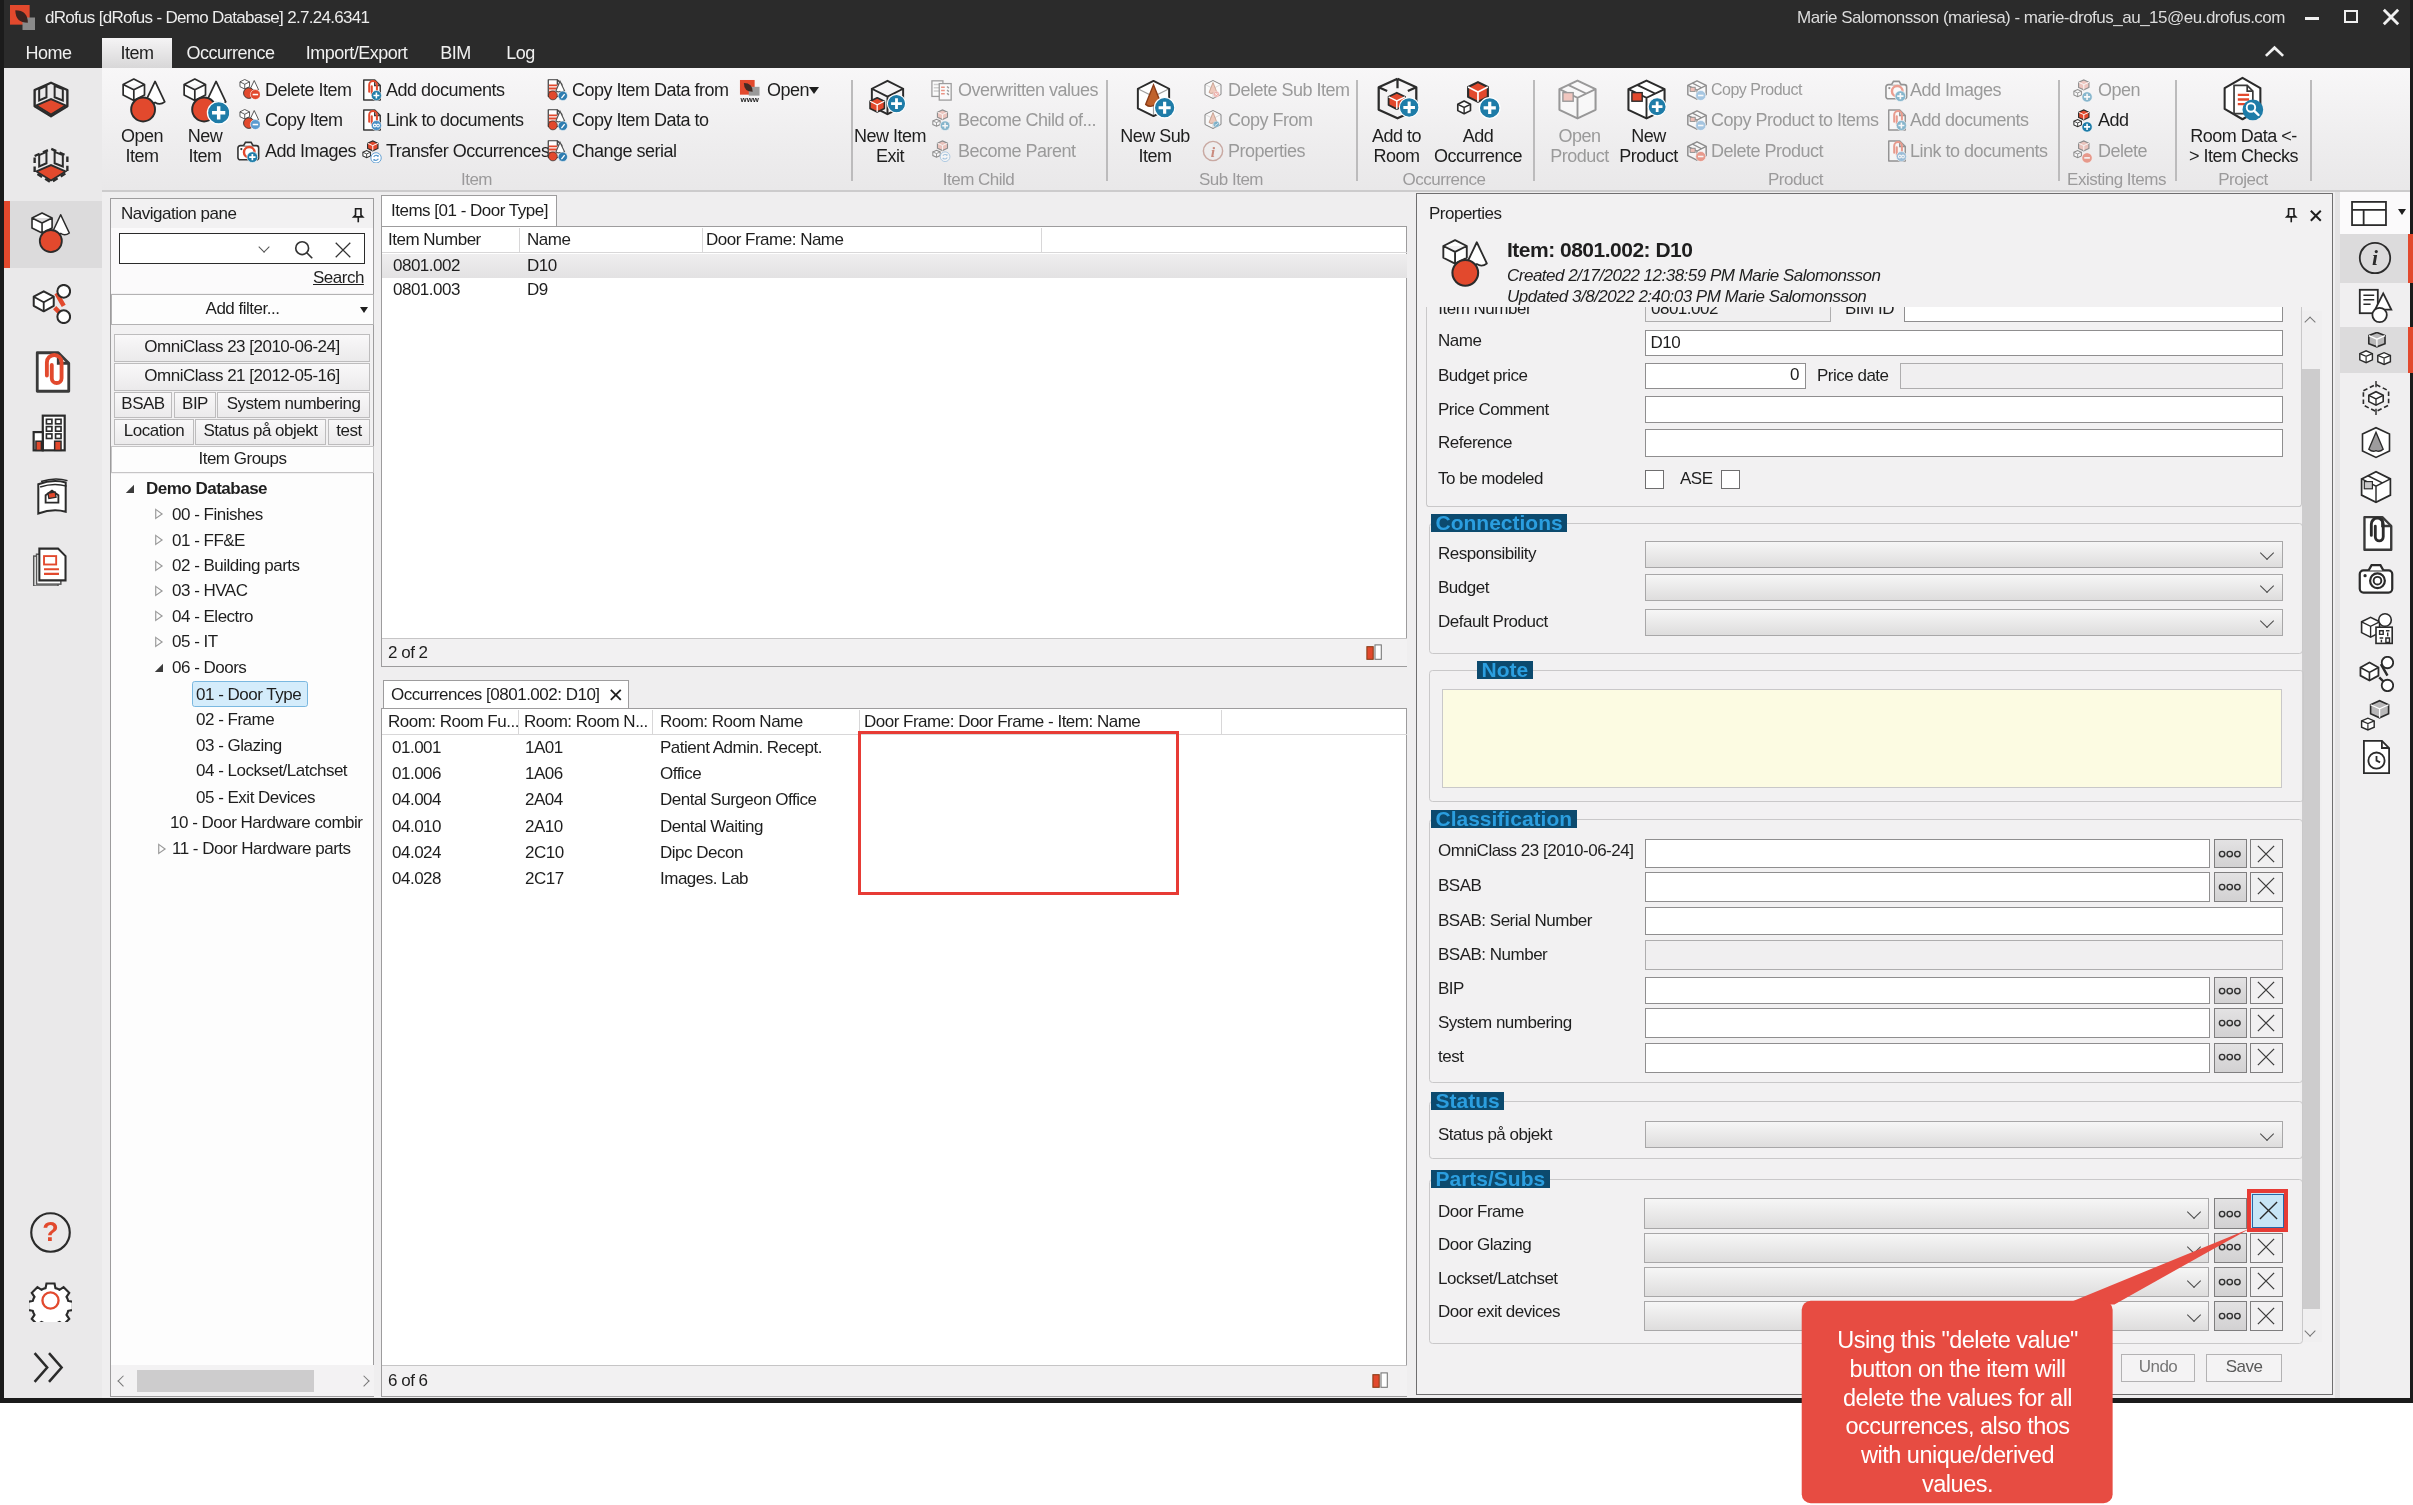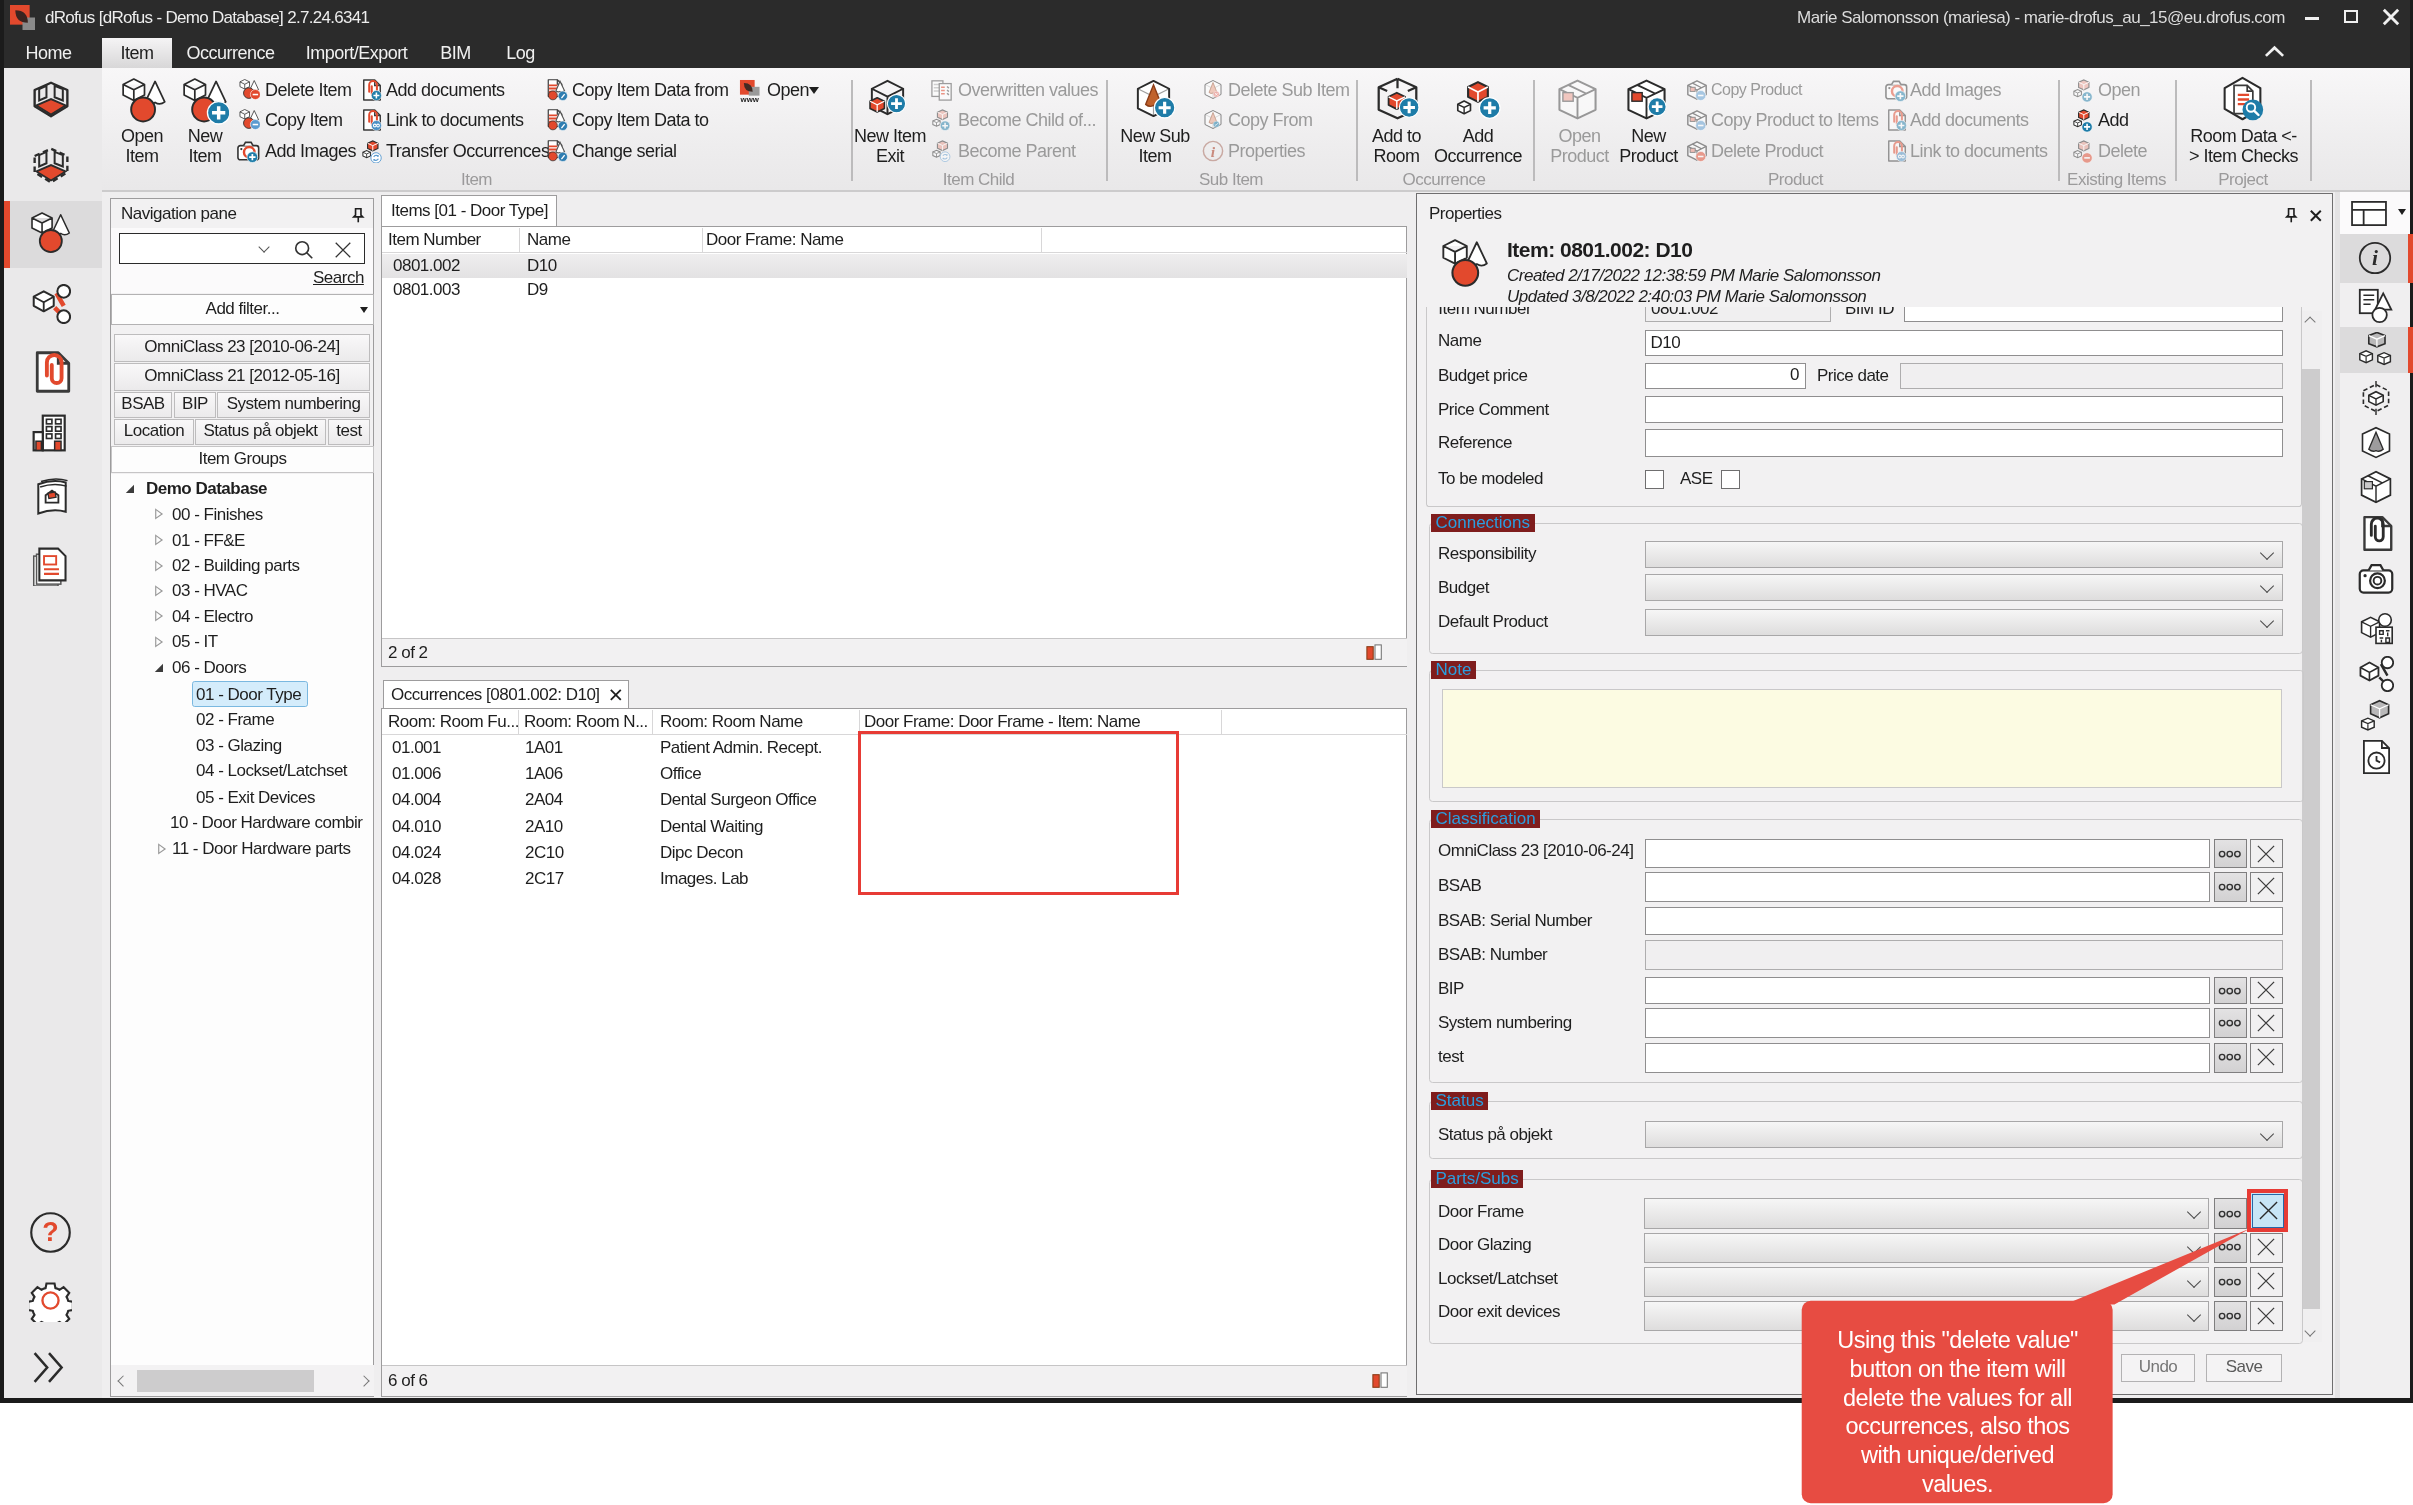--- a/index.html
+++ b/index.html
@@ -10,21 +10,21 @@
 .grp{position:absolute;color:#9b9a9b;font-size:17px;text-align:center;line-height:20px;letter-spacing:-0.5px}
 .sep{position:absolute;width:1.8px;background:#bcbbbc}
 .in{position:absolute;background:#fff;border:0.9px solid #8f8e8f}
 .ro{position:absolute;background:#f0eff0;border:0.9px solid #aeadae}
 .combo{position:absolute;background:linear-gradient(#f6f6f6,#dedddd);border:0.9px solid #a8a7a8}
 .chev{position:absolute;width:10px;height:10px;border-right:1.8px solid #4a4a4a;border-bottom:1.8px solid #4a4a4a;transform:rotate(45deg)}
 .btn3{position:absolute;background:linear-gradient(#e3e2e3,#d2d1d2);border:0.9px solid #7f7e7f}
 .btnx{position:absolute;background:#f1f0f1;border:0.9px solid #7f7e7f}
 .xg{position:absolute;left:0;top:0;width:100%;height:100%}
 .gbox{position:absolute;border:0.9px solid #c9c8c9;border-radius:3.6px}
-.glab{position:absolute;color:#2b9edf;font-weight:normal;font-size:17px;line-height:18px;background:#7f1d1d;padding:0 4.5px}
+.glab{position:absolute;color:#2b9edf;font-weight:bold;font-size:21px;line-height:18px;background:#0c4a6e;padding:0 4.5px}
 .tab{position:absolute;background:#fff;border:0.9px solid #9d9c9d;border-bottom:none}
 .statusbar{position:absolute;background:#f2f1f2;border-top:0.9px solid #c6c5c6}
 .hdrline{position:absolute;background:#d8d7d8}
 </style></head><body>
 
 <svg width="0" height="0" style="position:absolute">
 <defs>
 <g id="cube">
         <path d="M2 6 L12 1 L22 6 L22 16 L12 21 L2 16 Z M2 6 L12 11 L22 6 M12 11 L12 21" fill="#fff" stroke="#2b2b2b" stroke-width="1.6" stroke-linejoin="round"></path>
       </g>
@@ -656,21 +656,21 @@
 <div class="t" style="left:1438px;top:544px">Responsibility</div>
 <div class="combo" style="left:1645px;top:541px;width:638px;height:27px"></div>
 <div class="chev" style="left:2262px;top:548px"></div>
 <div class="t" style="left:1438px;top:578px">Budget</div>
 <div class="combo" style="left:1645px;top:574px;width:638px;height:27px"></div>
 <div class="chev" style="left:2262px;top:581px"></div>
 <div class="t" style="left:1438px;top:612px">Default Product</div>
 <div class="combo" style="left:1645px;top:609px;width:638px;height:27px"></div>
 <div class="chev" style="left:2262px;top:616px"></div>
 <div class="gbox" style="left:1429px;top:670px;width:875px;height:132px"></div>
-<div class="glab" style="left:1431px;top:661px">Note</div>
+<div class="glab" style="left:1477px;top:661px">Note</div>
 <div class="a" style="left:1442px;top:689px;width:840px;height:99px;background:#fcfbe2;border:0.9px solid #c9c8c9"></div>
 <div class="gbox" style="left:1429px;top:819px;width:874px;height:264px"></div>
 <div class="glab" style="left:1431px;top:810px">Classification</div>
 <div class="t" style="left:1438px;top:841px">OmniClass 23 [2010-06-24]</div>
 <div class="in" style="left:1645px;top:839px;width:565px;height:29px"></div>
 <div class="btn3" style="left:2214px;top:839px;width:33px;height:29px"></div>
 <svg class="a" style="left:2218px;top:850px" width="23.5" height="8.1" viewBox="0 0 26 9">
     <g fill="none" stroke="#333" stroke-width="1.6">
       <circle cx="4.5" cy="4.5" r="3"></circle>
       <circle cx="13" cy="4.5" r="3"></circle>

